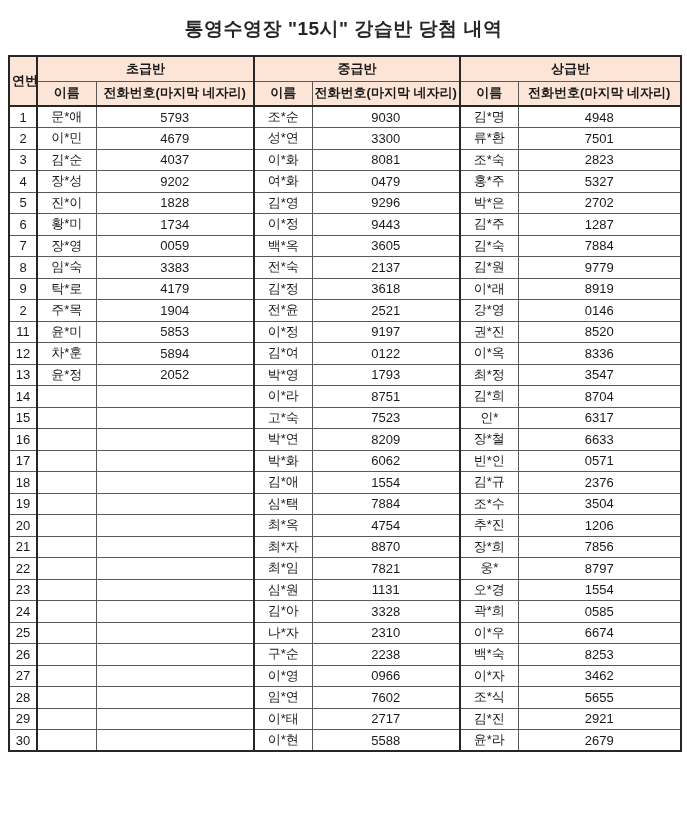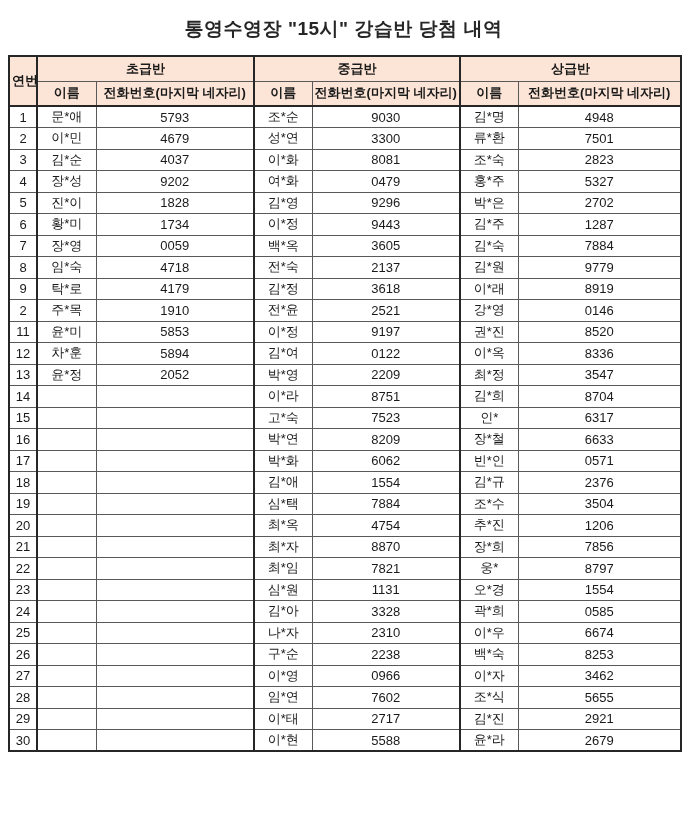--- a/index.html
+++ b/index.html
@@ -144,39 +144,39 @@
         <td class="grp-sep">장*영</td>
         <td>0059</td>
         <td class="grp-sep">백*옥</td>
         <td>3605</td>
         <td class="grp-sep">김*숙</td>
         <td>7884</td>
       </tr>
       <tr>
         <td class="serial-col">8</td>
         <td class="grp-sep">임*숙</td>
-        <td>4718</td>
+        <td>3383</td>
         <td class="grp-sep">전*숙</td>
         <td>2137</td>
         <td class="grp-sep">김*원</td>
         <td>9779</td>
       </tr>
       <tr>
         <td class="serial-col">9</td>
         <td class="grp-sep">탁*로</td>
         <td>4179</td>
         <td class="grp-sep">김*정</td>
         <td>3618</td>
         <td class="grp-sep">이*래</td>
         <td>8919</td>
       </tr>
       <tr>
         <td class="serial-col">2</td>
         <td class="grp-sep">주*목</td>
-        <td>1910</td>
+        <td>1904</td>
         <td class="grp-sep">전*윤</td>
         <td>2521</td>
         <td class="grp-sep">강*영</td>
         <td>0146</td>
       </tr>
       <tr>
         <td class="serial-col">11</td>
         <td class="grp-sep">윤*미</td>
         <td>5853</td>
         <td class="grp-sep">이*정</td>
@@ -191,21 +191,21 @@
         <td class="grp-sep">김*여</td>
         <td>0122</td>
         <td class="grp-sep">이*옥</td>
         <td>8336</td>
       </tr>
       <tr>
         <td class="serial-col">13</td>
         <td class="grp-sep">윤*정</td>
         <td>2052</td>
         <td class="grp-sep">박*영</td>
-        <td>2209</td>
+        <td>1793</td>
         <td class="grp-sep">최*정</td>
         <td>3547</td>
       </tr>
       <tr>
         <td class="serial-col">14</td>
         <td class="grp-sep"></td>
         <td></td>
         <td class="grp-sep">이*라</td>
         <td>8751</td>
         <td class="grp-sep">김*희</td>

